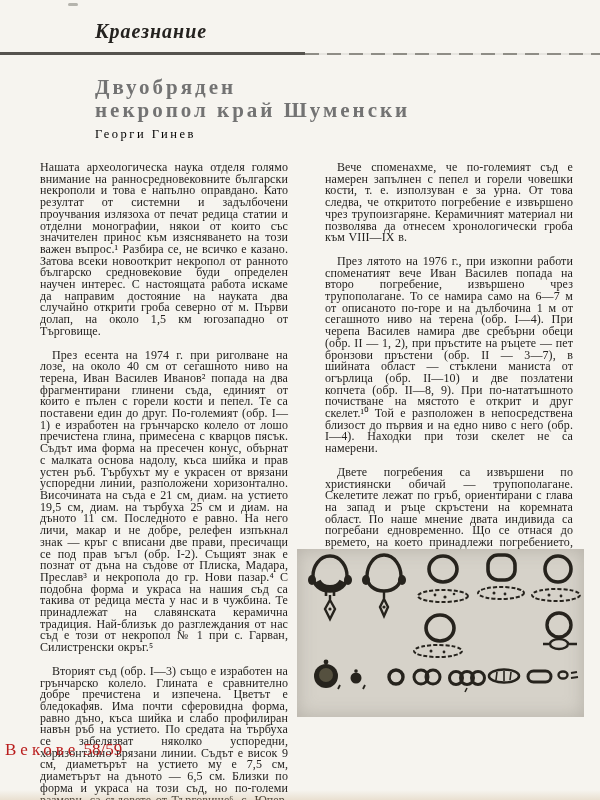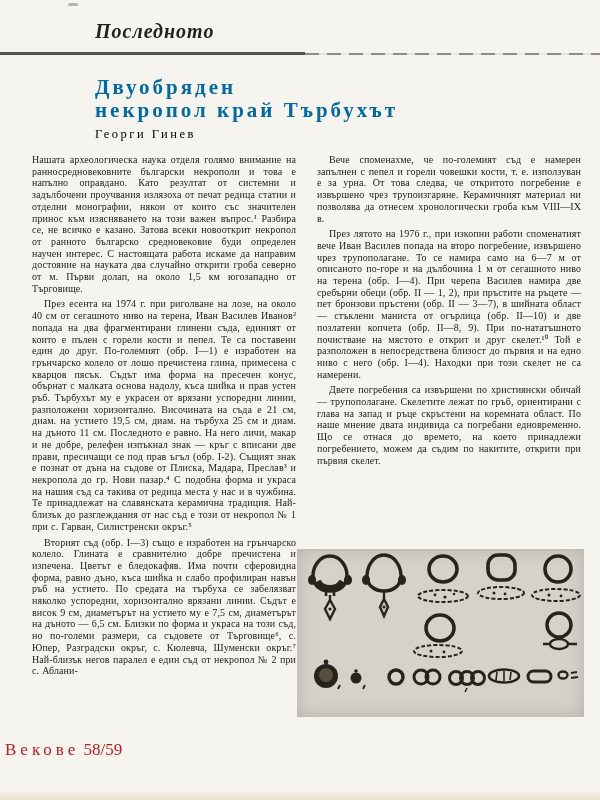--- a/index.html
+++ b/index.html
@@ -13,33 +13,33 @@
     position:absolute;left:95px;top:20px;
     font-style:italic;font-weight:bold;font-size:20px;letter-spacing:1px;
     color:#24221f;
   }
   .rule-left{position:absolute;left:0;top:52px;width:305px;height:3px;background:#55534e;}
   .rule-right{position:absolute;left:305px;top:53px;width:295px;height:2px;
     background:repeating-linear-gradient(to right,#8f8d86 0 14px,rgba(143,141,134,0.15) 14px 22px);}
   .title{
     position:absolute;left:95px;top:76px;
     font-weight:bold;font-size:21px;line-height:23px;letter-spacing:3px;
-    color:#0369a1;
+    color:#737373;
   }
   .author{
     position:absolute;left:95px;top:127px;
     font-size:12.5px;letter-spacing:2.5px;color:#000000;
   }
   .columns{
     position:absolute;left:28px;top:150px;width:558px;
     display:flex;gap:13px;
   }
   .col{width:272px;}
   .col p{
-    margin:4px;font-size:10px;line-height:11.7px;text-align:justify;
+    margin:12px;font-size:12px;line-height:11.7px;text-align:justify;
     letter-spacing:0.1px;word-spacing:0.5px;color:#242220;
     text-indent:12px;
   }
   .col p.noindent{text-indent:0;}
   .figure-block{position:absolute;left:297px;top:549px;width:289px;}
   .figure-caption{
     margin:0 0 6px 2px;font-size:11px;font-weight:bold;letter-spacing:1px;color:#2a2825;
   }
   .photo{
     width:287px;height:168px;background:#d6d2c9;
@@ -55,27 +55,27 @@
   }
   .scan-speck{position:absolute;left:68px;top:3px;width:10px;height:3px;background:#8a8880;border-radius:2px;opacity:0.6;}
   svg .ln{stroke:#26231d;fill:none;}
   svg .fl{fill:#26231d;stroke:none;}
 </style>
 </head>
 <body>
 
 <div class="scan-speck"></div>
 
-<div class="section-label">Последното</div>
+<div class="section-label">Краезнание</div>
 <div class="rule-left"></div>
 <div class="rule-right"></div>
 
 <div class="title">
   <div>Двуобряден</div>
-  <div>некропол край Търбухът</div>
+  <div>некропол край Шуменски</div>
 </div>
 <div class="author">Георги Гинев</div>
 
 <div class="columns">
   <div class="col">
     <p class="noindent">Нашата археологическа наука отделя голямо внимание на ранносредновековните български некрополи и това е напълно оправдано. Като резултат от системни и задълбочени проучвания излязоха от печат редица статии и отделни монографии, някои от които със значителен принос към изясняването на този важен въпрос.¹ Разбира се, не всичко е казано. Затова всеки новооткрит некропол от ранното българско средновековие буди определен научен интерес. С настоящата работа искаме да направим достояние на науката два случайно открити гроба северно от м. Първи долап, на около 1,5 км югозападно от Търговище.</p>
     <p>През есента на 1974 г. при риголване на лозе, на около 40 см от сегашното ниво на терена, Иван Василев Иванов² попада на два фрагментирани глинени съда, единият от които е пълен с горели кости и пепел. Те са поставени един до друг. По-големият (обр. I—1) е изработен на грънчарско колело от лошо пречистена глина, примесена с кварцов пясък. Съдът има форма на пресечен конус, обърнат с малката основа надолу, къса шийка и прав устен ръб. Търбухът му е украсен от врязани успоредни линии, разположени хоризонтално. Височината на съда е 21 см, диам. на устието 19,5 см, диам. на търбуха 25 см и диам. на дъното 11 см. Последното е равно. На него личи, макар и не добре, релефен изпъкнал знак — кръг с вписани две прави, пресичащи се под прав ъгъл (обр. I-2). Същият знак е познат от дъна на съдове от Плиска, Мадара, Преслав³ и некропола до гр. Нови пазар.⁴ С подобна форма и украса на нашия съд са такива от редица места у нас и в чужбина. Те принадлежат на славянската керамична традиция. Най-близък до разглеждания от нас съд е този от некропол № 1 при с. Гарван, Силистренски окръг.⁵</p>
     <p>Вторият съд (обр. I—3) също е изработен на грънчарско колело. Глината е сравнително добре пречистена и изпечена. Цветът е бледокафяв. Има почти сферовидна форма, равно дъно, къса шийка и слабо профилиран навън ръб на устието. По средата на търбуха се забелязват няколко успоредни, хоризонтално врязани линии. Съдът е висок 9 см, диаметърът на устието му е 7,5 см, диаметърът на дъното — 6,5 см. Близки по форма и украса на този съд, но по-големи размери, са съдовете от Търговище⁶, с. Юпер, Разградски окръг, с. Кюлевча, Шуменски окръг.⁷ Най-близък негов паралел е един съд от некропол № 2 при с. Аблани-</p>
   </div>
   <div class="col">

